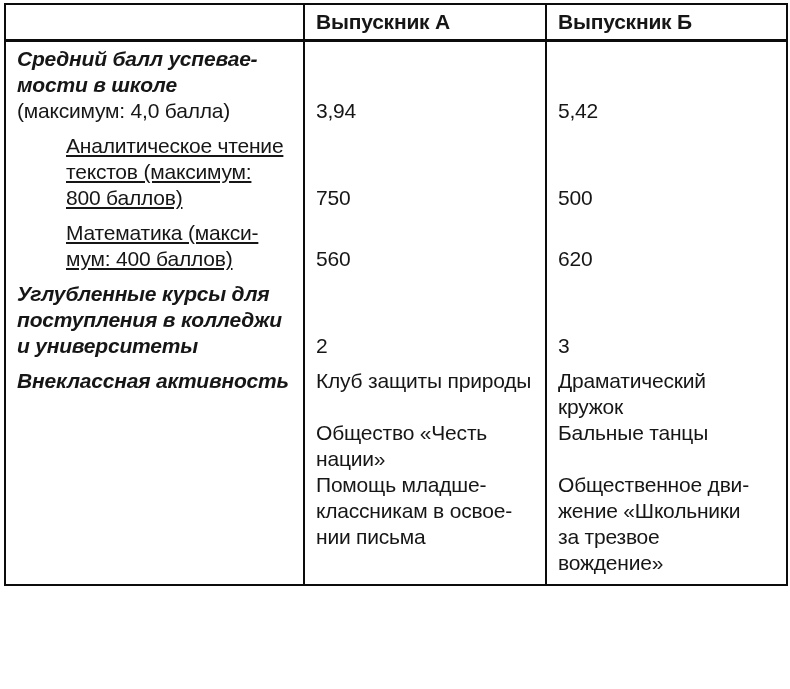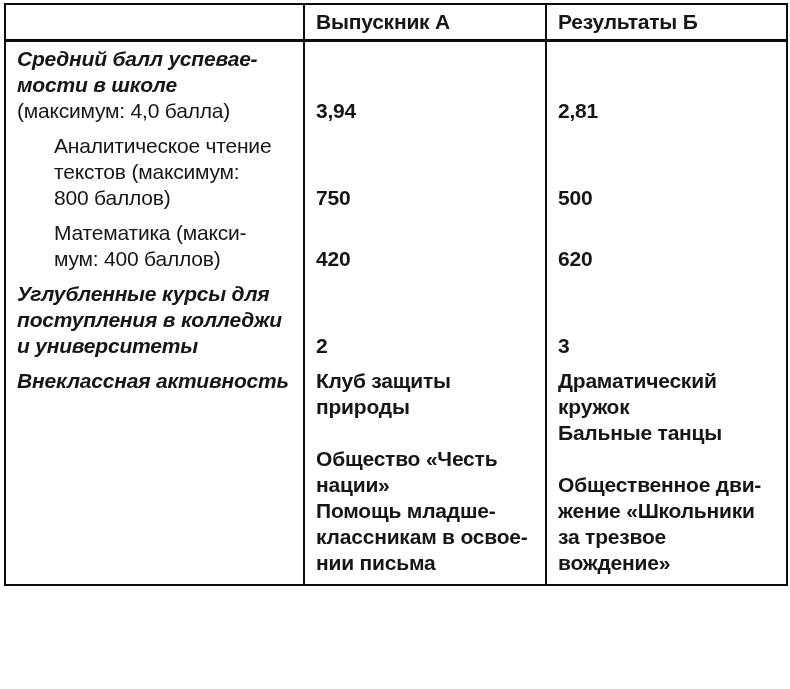--- a/index.html
+++ b/index.html
@@ -35,23 +35,23 @@
     height: 24px;
     margin-top: 34px;
   }
 
   tbody td {
     vertical-align: top;
     font-size: 21px;
     line-height: 26px;
     padding: 4px 8px 5px 11px;
   }
-  tbody td + td { border-left: 2px solid #0c0c0c; font-weight: bold; }
+  tbody td + td { border-left: 2px solid #0c0c0c; }
 
-  tr.sub td.lbl { padding-left: 48px; }
+  tr.sub td.lbl { padding-left: 60px; text-decoration: underline; }
 
   td.val { white-space: pre-line; }
   td.val.bottom { vertical-align: bottom; }
 
   .b { font-weight: bold; white-space: pre-line; font-style: italic; }
   .r { font-weight: normal; white-space: pre-line; }
 
   tr.last td { padding-bottom: 8px; }
 </style>
 </head>
@@ -61,42 +61,42 @@
   <table class="cmp">
     <colgroup>
         <col class="c1">
         <col class="c2">
         <col class="c3">
       </colgroup>
     <thead>
       <tr>
         <th></th>
         <th>Выпускник А</th>
-        <th>Результаты Б</th>
+        <th>Выпускник Б</th>
       </tr>
     </thead>
     <tbody>
       <tr>
         <td class="lbl"><span class="b">Средний балл успевае-
 мости в школе</span><span class="r">
 (максимум: 4,0 балла)</span></td>
         <td class="val bottom">3,94</td>
-        <td class="val bottom">2,81</td>
+        <td class="val bottom">5,42</td>
       </tr>
       <tr class="sub">
         <td class="lbl"><span class="r">Аналитическое чтение
 текстов (максимум:
 800 баллов)</span></td>
         <td class="val bottom">750</td>
         <td class="val bottom">500</td>
       </tr>
       <tr class="sub">
         <td class="lbl"><span class="r">Математика (макси-
 мум: 400 баллов)</span></td>
-        <td class="val bottom">420</td>
+        <td class="val bottom">560</td>
         <td class="val bottom">620</td>
       </tr>
       <tr>
         <td class="lbl"><span class="b">Углубленные курсы для
 поступления в колледжи
 и университеты</span></td>
         <td class="val bottom">2</td>
         <td class="val bottom">3</td>
       </tr>
       <tr class="last">

